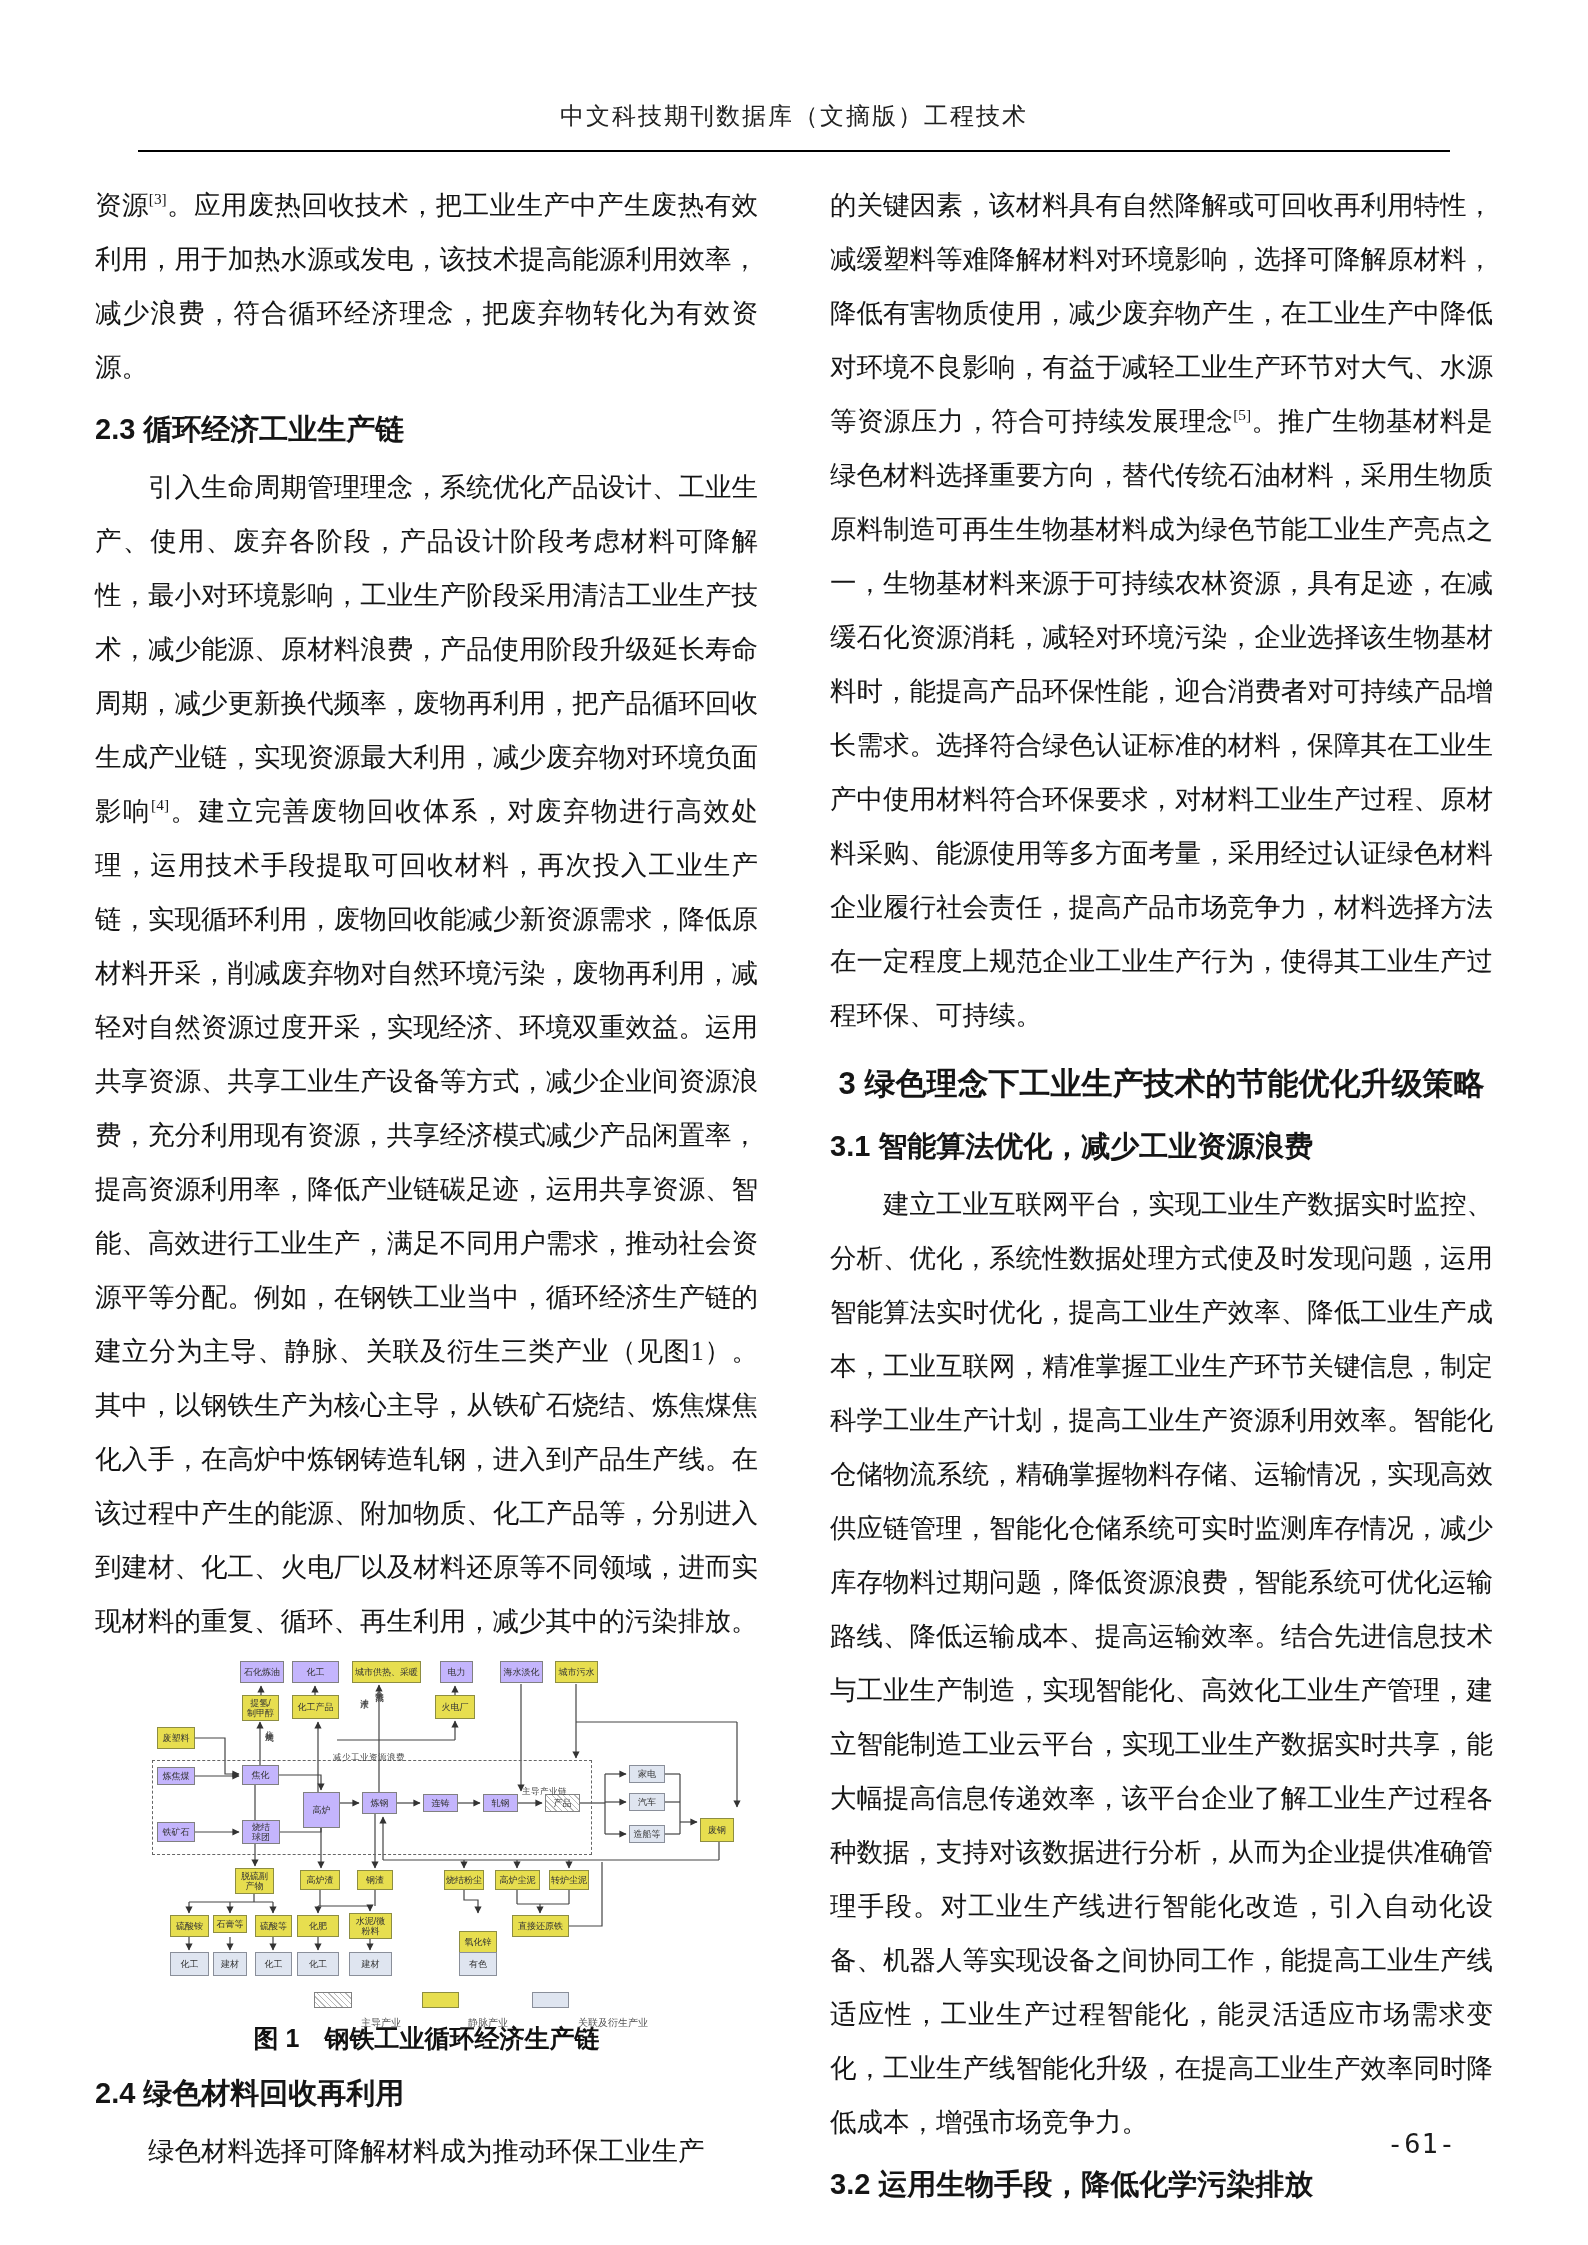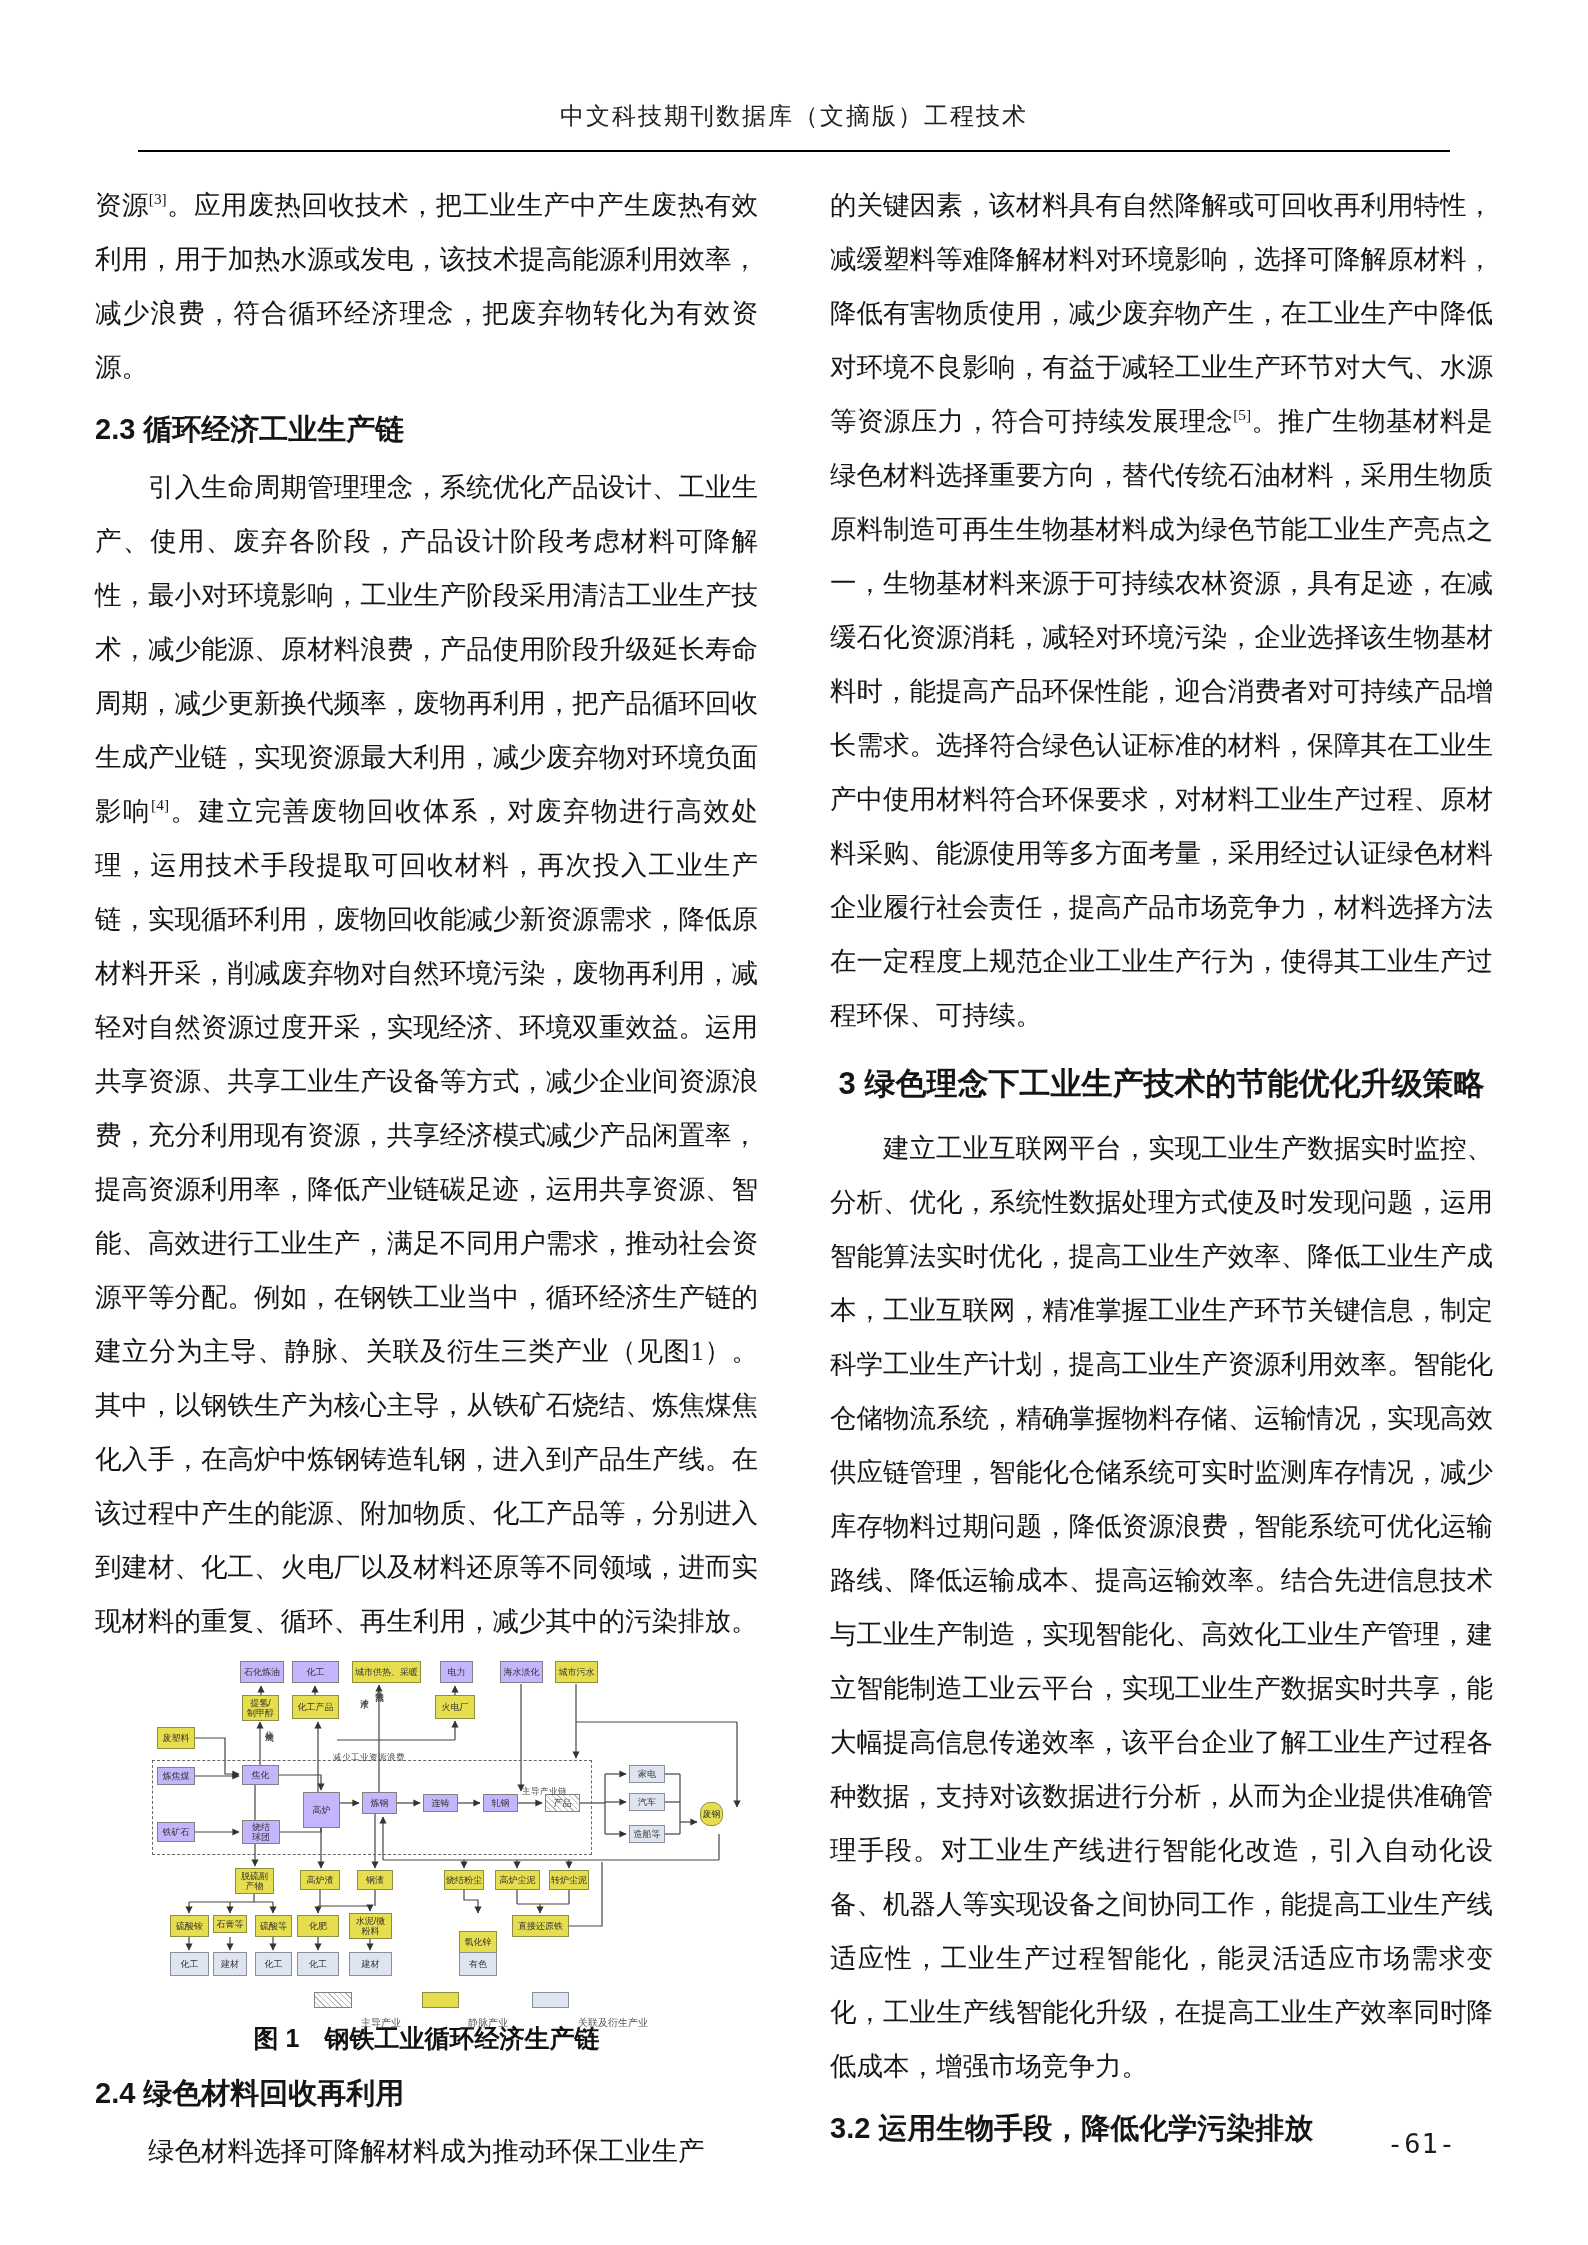--- a/index.html
+++ b/index.html
@@ -183,21 +183,21 @@
           <div class="fb gray" style="left: 105px; top: 166px; width: 38px; height: 24px;">烧结
 球团</div>
           <div class="fb gray" style="left: 166px; top: 138px; width: 37px; height: 36px;">高炉</div>
           <div class="fb gray" style="left: 225px; top: 138px; width: 35px; height: 22px;">炼钢</div>
           <div class="fb gray" style="left: 286px; top: 140px; width: 35px; height: 18px;">连铸</div>
           <div class="fb gray" style="left: 346px; top: 140px; width: 35px; height: 18px;">轧钢</div>
           <div class="fb hatch" style="left: 408px; top: 140px; width: 35px; height: 18px;">产品</div>
           <div class="fb assoc" style="left: 492px; top: 111px; width: 36px; height: 18px;">家电</div>
           <div class="fb assoc" style="left: 492px; top: 139px; width: 36px; height: 18px;">汽车</div>
           <div class="fb assoc" style="left: 492px; top: 171px; width: 36px; height: 18px;">造船等</div>
-          <div class="fb yellow" style="left: 563px; top: 148px; width: 23px; height: 24px; border-radius: 10px;">废钢</div>
+          <div class="fb yellow" style="left: 563px; top: 164px; width: 34px; height: 24px;">废钢</div>
           <div class="fb yellow" style="left: 98px; top: 214px; width: 39px; height: 26px;">脱硫副
 产物</div>
           <div class="fb yellow" style="left: 163px; top: 216px; width: 40px; height: 20px;">高炉渣</div>
           <div class="fb yellow" style="left: 220px; top: 216px; width: 36px; height: 20px;">钢渣</div>
           <div class="fb yellow" style="left: 307px; top: 216px; width: 40px; height: 20px;">烧结粉尘</div>
           <div class="fb yellow" style="left: 358px; top: 216px; width: 45px; height: 20px;">高炉尘泥</div>
           <div class="fb yellow" style="left: 412px; top: 216px; width: 40px; height: 20px;">转炉尘泥</div>
           <div class="fb yellow" style="left: 33px; top: 261px; width: 39px; height: 22px;">硫酸铵</div>
           <div class="fb yellow" style="left: 76px; top: 261px; width: 34px; height: 18px;">石膏等</div>
           <div class="fb yellow" style="left: 118px; top: 261px; width: 37px; height: 22px;">硫酸等</div>
@@ -227,18 +227,19 @@
       <div class="fig-caption">图 1　钢铁工业循环经济生产链</div>
     </div>
 
     <h3 class="sec">2.4 绿色材料回收再利用</h3>
     <p class="indent">绿色材料选择可降解材料成为推动环保工业生产</p>
   </div>
 
   <div class="col" id="col-right">
     <p><span>的关键因素，该材料具有自然降解或可回收再利用特性，减缓塑料等难降解材料对环境影响，选择可降解原材料，降低有害物质使用，减少废弃物产生，在工业生产中降低对环境不良影响，有益于减轻工业生产环节对大气、水源等资源压力，符合可持续发展理念</span><sup>[5]</sup><span>。推广生物基材料是绿色材料选择重要方向，替代传统石油材料，采用生物质原料制造可再生生物基材料成为绿色节能工业生产亮点之一，生物基材料来源于可持续农林资源，具有足迹，在减缓石化资源消耗，减轻对环境污染，企业选择该生物基材料时，能提高产品环保性能，迎合消费者对可持续产品增长需求。选择符合绿色认证标准的材料，保障其在工业生产中使用材料符合环保要求，对材料工业生产过程、原材料采购、能源使用等多方面考量，采用经过认证绿色材料企业履行社会责任，提高产品市场竞争力，材料选择方法在一定程度上规范企业工业生产行为，使得其工业生产过程环保、可持续。</span></p>
     <h2 class="sec1">3 绿色理念下工业生产技术的节能优化升级策略</h2>
+    <h3 class="sec">3.1 智能算法优化，减少工业资源浪费</h3>
     <p class="indent">建立工业互联网平台，实现工业生产数据实时监控、分析、优化，系统性数据处理方式使及时发现问题，运用智能算法实时优化，提高工业生产效率、降低工业生产成本，工业互联网，精准掌握工业生产环节关键信息，制定科学工业生产计划，提高工业生产资源利用效率。智能化仓储物流系统，精确掌握物料存储、运输情况，实现高效供应链管理，智能化仓储系统可实时监测库存情况，减少库存物料过期问题，降低资源浪费，智能系统可优化运输路线、降低运输成本、提高运输效率。结合先进信息技术与工业生产制造，实现智能化、高效化工业生产管理，建立智能制造工业云平台，实现工业生产数据实时共享，能大幅提高信息传递效率，该平台企业了解工业生产过程各种数据，支持对该数据进行分析，从而为企业提供准确管理手段。对工业生产线进行智能化改造，引入自动化设备、机器人等实现设备之间协同工作，能提高工业生产线适应性，工业生产过程智能化，能灵活适应市场需求变化，工业生产线智能化升级，在提高工业生产效率同时降低成本，增强市场竞争力。</p>
     <h3 class="sec">3.2 运用生物手段，降低化学污染排放</h3>
   </div>
 
   <div class="pagenum">-61-</div>
 </div>
 
 </body></html>

